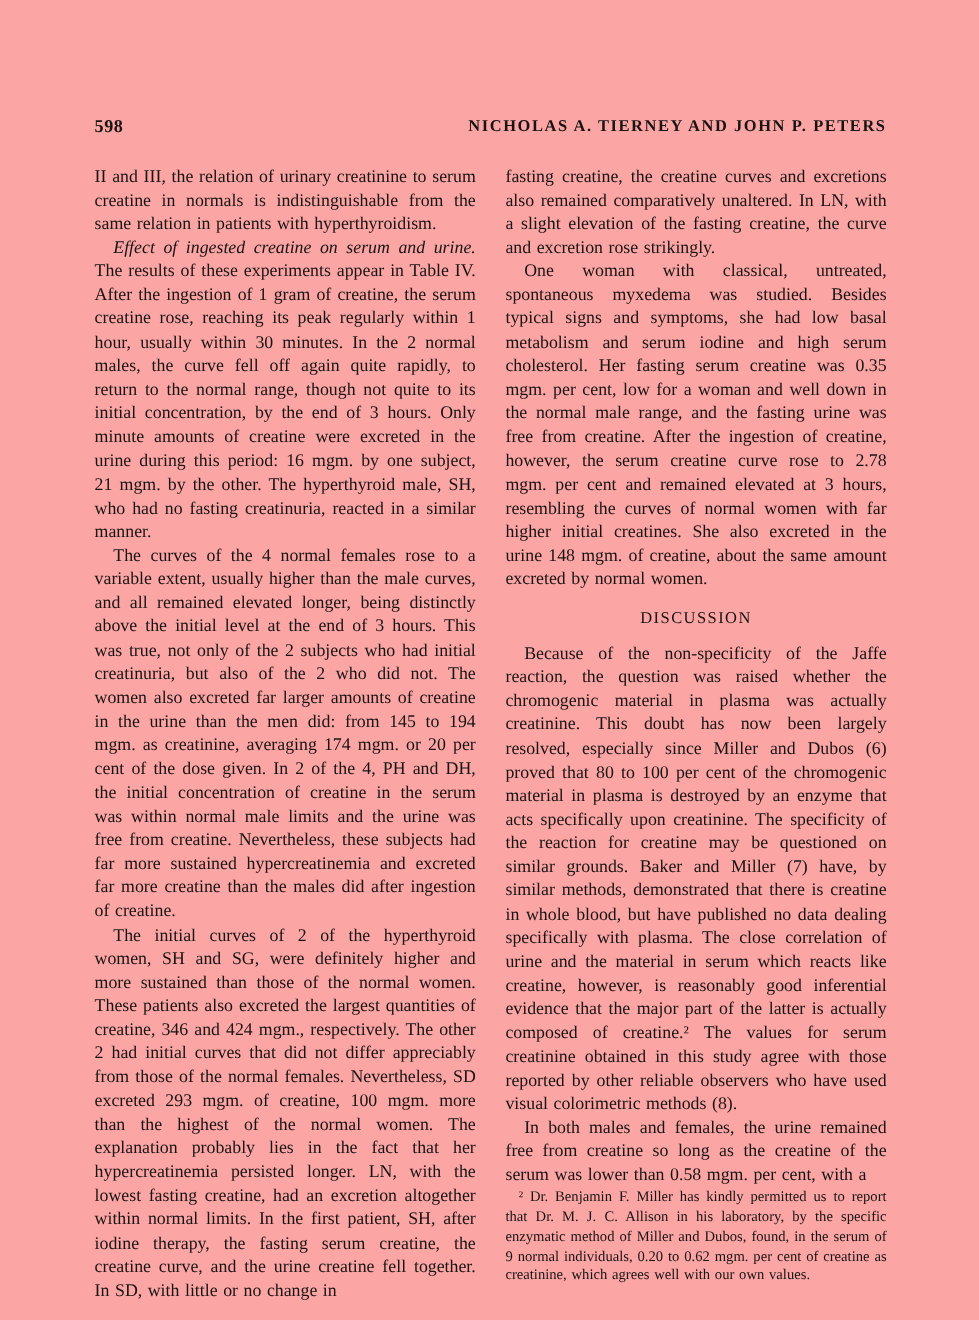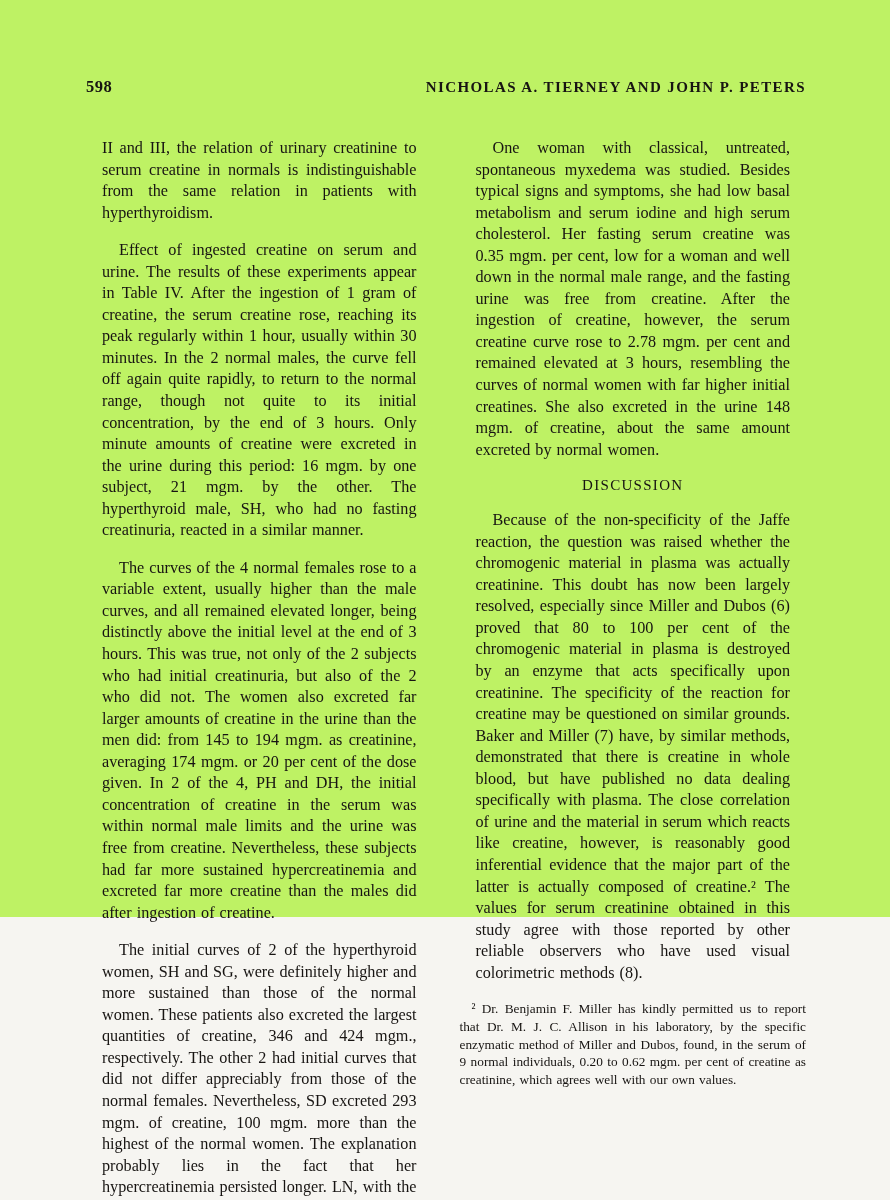--- a/index.html
+++ b/index.html
@@ -4,24 +4,24 @@
 <style>
   html, body { margin: 0; padding: 0; }
   body {
     width: 890px;
     height: 1200px;
     background: #f6f5f1;
     overflow: hidden;
   }
   .page {
     width: 890px;
-    height: 917px;
+    height: 1200px;
     box-sizing: border-box;
-    background: #bef264;
-    padding: 76px 84px 0 86px;
+    background: #fca5a5;
+    padding: 104px 84px 0 86px;
     font-family: "Liberation Serif", serif;
     color: #171412;
   }
   .header {
     position: relative;
     height: 22px;
     margin-bottom: 24px;
   }
   .page-number {
     position: absolute;
@@ -41,28 +41,28 @@
   }
   .columns {
     display: flex;
     gap: 27px;
   }
   .column {
     flex: 1 1 0;
     min-width: 0;
   }
   p.body-par {
-    margin: 16px;
+    margin: 0;
     text-align: justify;
     font-size: 16.2px;
     line-height: 21.55px;
     word-spacing: 1px;
   }
   p.indent { text-indent: 17px; }
-  .lead-italic { }
+  .lead-italic { font-style: italic; }
   .section-heading {
     text-align: center;
     font-weight: 400;
     font-size: 15px;
     letter-spacing: 1.3px;
     margin: 16px 0 13px 0;
   }
   .footnote {
     margin-top: 0;
     font-size: 13.3px;
@@ -85,21 +85,23 @@
   <div class="columns">
 
     <div class="column">
       <p class="body-par">II and III, the relation of urinary creatinine to serum creatine in normals is indistinguishable from the same relation in patients with hyperthyroidism.</p>
       <p class="body-par indent"><span class="lead-italic">Effect of ingested creatine on serum and urine.</span> <span>The results of these experiments appear in Table IV.  After the ingestion of 1 gram of creatine, the serum creatine rose, reaching its peak regularly within 1 hour, usually within 30 minutes. In the 2 normal males, the curve fell off again quite rapidly, to return to the normal range, though not quite to its initial concentration, by the end of 3 hours.  Only minute amounts of creatine were excreted in the urine during this period: 16 mgm. by one subject, 21 mgm. by the other.  The hyperthyroid male, SH, who had no fasting creatinuria, reacted in a similar manner.</span></p>
       <p class="body-par indent">The curves of the 4 normal females rose to a variable extent, usually higher than the male curves, and all remained elevated longer, being distinctly above the initial level at the end of 3 hours.  This was true, not only of the 2 subjects who had initial creatinuria, but also of the 2 who did not.  The women also excreted far larger amounts of creatine in the urine than the men did: from 145 to 194 mgm. as creatinine, averaging 174 mgm. or 20 per cent of the dose given.  In 2 of the 4, PH and DH, the initial concentration of creatine in the serum was within normal male limits and the urine was free from creatine. Nevertheless, these subjects had far more sustained hypercreatinemia and excreted far more creatine than the males did after ingestion of creatine.</p>
       <p class="body-par indent">The initial curves of 2 of the hyperthyroid women, SH and SG, were definitely higher and more sustained than those of the normal women. These patients also excreted the largest quantities of creatine, 346 and 424 mgm., respectively.  The other 2 had initial curves that did not differ appreciably from those of the normal females. Nevertheless, SD excreted 293 mgm. of creatine, 100 mgm. more than the highest of the normal women.  The explanation probably lies in the fact that her hypercreatinemia persisted longer.  LN, with the lowest fasting creatine, had an excretion altogether within normal limits.  In the first patient, SH, after iodine therapy, the fasting serum creatine, the creatine curve, and the urine creatine fell together.  In SD, with little or no change in</p>
     </div>
 
     <div class="column">
+      <p class="body-par">fasting creatine, the creatine curves and excretions also remained comparatively unaltered.  In LN, with a slight elevation of the fasting creatine, the curve and excretion rose strikingly.</p>
       <p class="body-par indent">One woman with classical, untreated, spontaneous myxedema was studied.  Besides typical signs and symptoms, she had low basal metabolism and serum iodine and high serum cholesterol.  Her fasting serum creatine was 0.35 mgm. per cent, low for a woman and well down in the normal male range, and the fasting urine was free from creatine.  After the ingestion of creatine, however, the serum creatine curve rose to 2.78 mgm. per cent and remained elevated at 3 hours, resembling the curves of normal women with far higher initial creatines.  She also excreted in the urine 148 mgm. of creatine, about the same amount excreted by normal women.</p>
       <h3 class="section-heading">DISCUSSION</h3>
       <p class="body-par indent">Because of the non-specificity of the Jaffe reaction, the question was raised whether the chromogenic material in plasma was actually creatinine.  This doubt has now been largely resolved, especially since Miller and Dubos (6) proved that 80 to 100 per cent of the chromogenic material in plasma is destroyed by an enzyme that acts specifically upon creatinine.  The specificity of the reaction for creatine may be questioned on similar grounds.  Baker and Miller (7) have, by similar methods, demonstrated that there is creatine in whole blood, but have published no data dealing specifically with plasma.  The close correlation of urine and the material in serum which reacts like creatine, however, is reasonably good inferential evidence that the major part of the latter is actually composed of creatine.²  The values for serum creatinine obtained in this study agree with those reported by other reliable observers who have used visual colorimetric methods (8).</p>
+      <p class="body-par indent">In both males and females, the urine remained free from creatine so long as the creatine of the serum was lower than 0.58 mgm. per cent, with a</p>
       <div class="footnote">² Dr. Benjamin F. Miller has kindly permitted us to report that Dr. M. J. C. Allison in his laboratory, by the specific enzymatic method of Miller and Dubos, found, in the serum of 9 normal individuals, 0.20 to 0.62 mgm. per cent of creatine as creatinine, which agrees well with our own values.</div>
     </div>
 
   </div>
 
 </div>
 
 </body></html>

